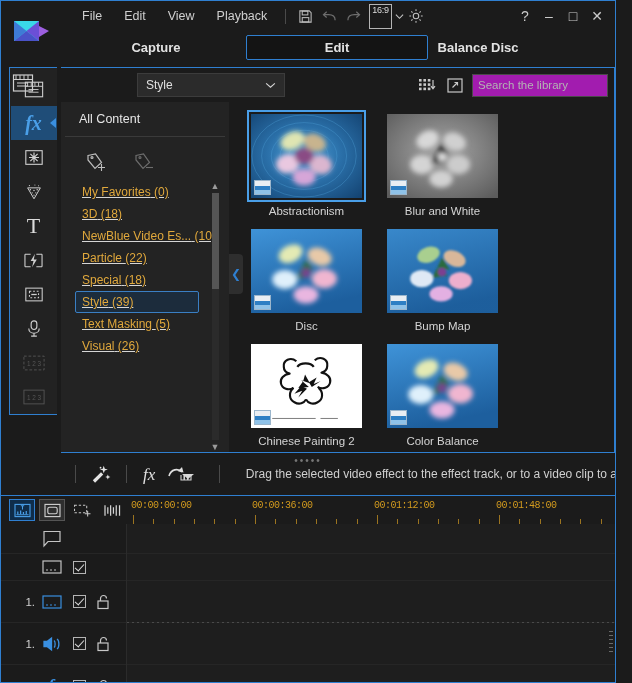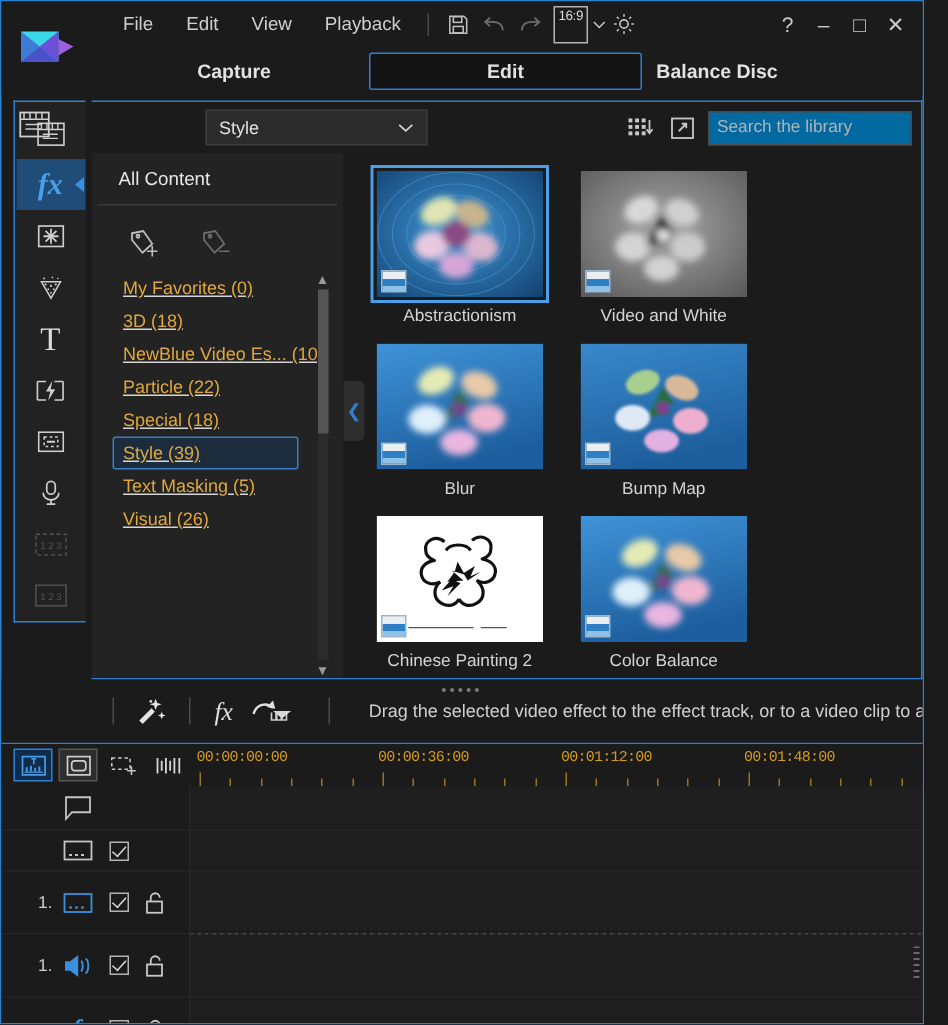--- a/index.html
+++ b/index.html
@@ -106,21 +106,21 @@
     width: 148px; height: 24px; background: #2b2b2b; border: 1px solid #3c3c3c;
     display: flex; align-items: center; justify-content: space-between;
     padding: 0 8px; font-size: 12px; color: #e0e0e0; margin-left: 70px; cursor: default;
   }
   .libtop-right { margin-left: auto; display: flex; align-items: center; gap: 6px; }
   .ico-btn {
     width: 22px; height: 22px; display: flex; align-items: center;
     justify-content: center; color: #c8c8c8; cursor: default;
   }
   .searchbox {
-    width: 136px; height: 23px; background: #0369a1; border: 1px solid #4a4a4a;
+    width: 136px; height: 23px; background: #a21caf; border: 1px solid #4a4a4a;
     display: flex; align-items: center; padding: 0 5px; gap: 4px;
   }
   .searchbox input {
     flex: 1; background: transparent; border: none; outline: none;
     color: #cfcfcf; font-size: 11.5px; font-family: "Liberation Sans", sans-serif;
   }
   .searchbox input::placeholder { color: #b4b4b4; }
 
   .libbody { flex: 1; display: flex; min-height: 0; }
   .cattree {
@@ -565,21 +565,21 @@
                       <ellipse cx="36" cy="53" rx="12" ry="10" fill="#d4d4d4"></ellipse>
                       <ellipse cx="74" cy="53" rx="12" ry="10" fill="#cccccc"></ellipse>
                       <ellipse cx="56" cy="68" rx="12" ry="9" fill="#d2d2d2"></ellipse>
                       <path d="M56 30l9 14-16-4 14 10-18 2z" fill="#2f2f2f"></path>
                       <circle cx="57" cy="45" r="4" fill="#f0f0f0"></circle>
                     </g>
                   </svg>
                   <div class="badge"></div>
                 </div>
               </div>
-              <div class="cellname">Video and White</div>
+              <div class="cellname">Blur and White</div>
             </div>
 
             <div class="cell">
               <div class="thumb-out">
                 <div class="thumb">
                   <svg width="100%" height="100%" viewBox="0 0 115 88" preserveAspectRatio="none">
                     <defs>
                         <linearGradient id="g3" x1="0" y1="0" x2="0.3" y2="1">
                       <stop offset="0%" stop-color="#3f93d8"></stop>
                           <stop offset="100%" stop-color="#1d5f9e"></stop>
@@ -592,21 +592,21 @@
                       <ellipse cx="35" cy="53" rx="13" ry="10" fill="#dff0fb"></ellipse>
                       <ellipse cx="76" cy="52" rx="13" ry="10" fill="#f0b6d0"></ellipse>
                       <ellipse cx="57" cy="69" rx="13" ry="9" fill="#e9b6e0"></ellipse>
                       <path d="M57 32l8 12-14-3 12 9-16 2z" fill="#2e6b3e"></path>
                       <circle cx="57" cy="46" r="5" fill="#7a3f8e"></circle>
                     </g>
                   </svg>
                   <div class="badge"></div>
                 </div>
               </div>
-              <div class="cellname">Blur</div>
+              <div class="cellname">Disc</div>
             </div>
 
             <div class="cell">
               <div class="thumb-out">
                 <div class="thumb">
                   <svg width="100%" height="100%" viewBox="0 0 115 88" preserveAspectRatio="none">
                     <rect width="115" height="88" fill="#1e5c96"></rect>
                     <rect width="115" height="88" fill="url(#g3)" opacity="0.8"></rect>
                     <g filter="url(#blS)">
                       <ellipse cx="43" cy="27" rx="12" ry="8" fill="#a9cf8f" transform="rotate(-20 43 27)"></ellipse>

